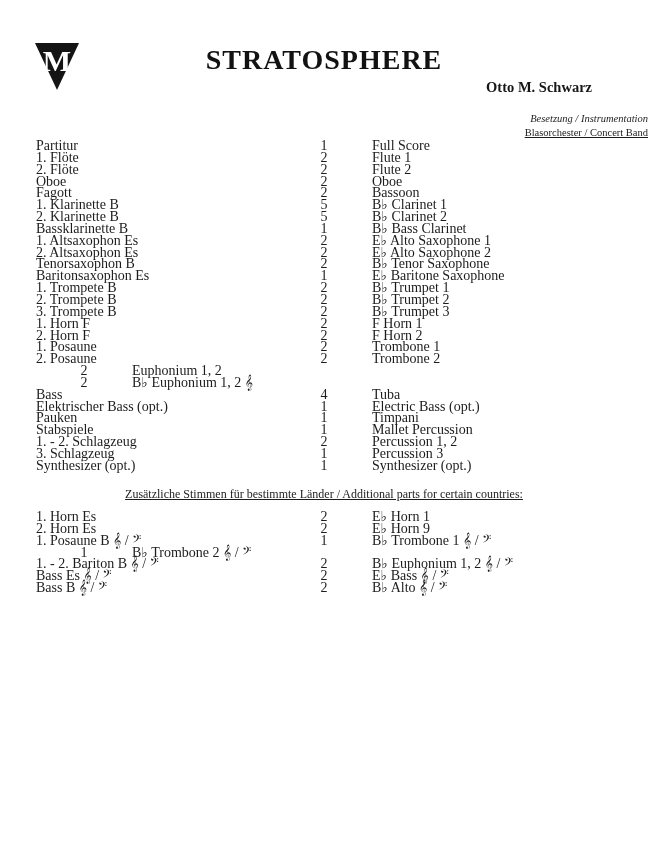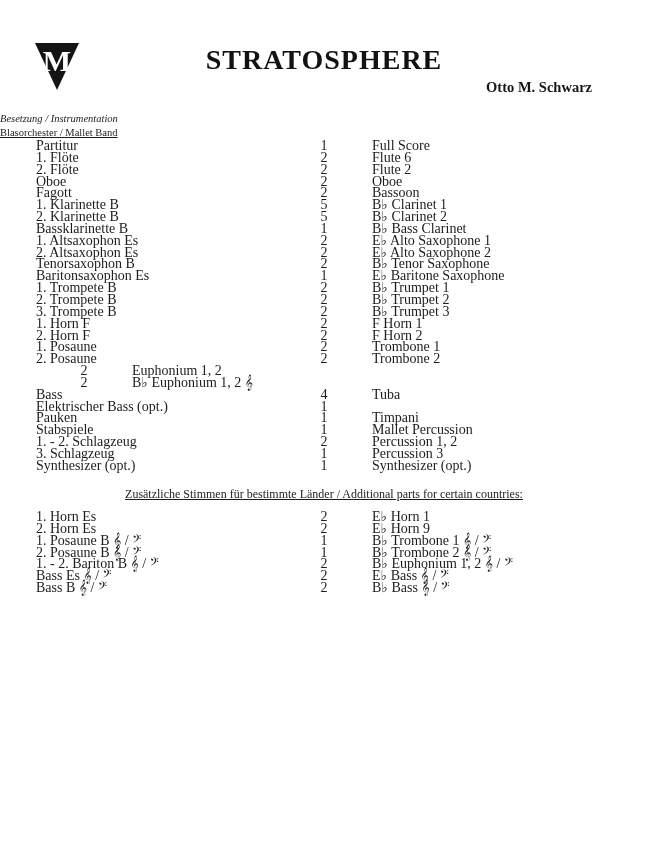--- a/index.html
+++ b/index.html
@@ -47,21 +47,21 @@
     font-weight: 700;
     color: #161616;
     margin-top: 24px;
   }
   
   .subhead {
     position: absolute;
     left: 0;
     right: 0;
     top: 112px;
-    text-align: left;
+    text-align: right;
     line-height: 13.5px;
     font-size: 10.5px;
   }
   .subhead .line1 { font-style: italic; }
   .subhead .line2 { text-decoration: underline; }
   
   .itable {
     position: absolute;
     left: 36px;
     right: 36px;
@@ -99,33 +99,33 @@
     <polygon points="0,5 44,5 22,52" fill="#141414"></polygon>
     <text x="22" y="33" text-anchor="middle" font-family="Liberation Serif, DejaVu Serif, serif" font-size="30" font-weight="bold" fill="#ffffff">M</text>
   </svg>
 
   <div class="title">STRATOSPHERE</div>
 
   <div class="composer">Otto M. Schwarz</div>
 
   <div class="subhead">
     <div class="line1">Besetzung / Instrumentation</div>
-    <div class="line2">Blasorchester / Mallet Band</div>
+    <div class="line2">Blasorchester / Concert Band</div>
   </div>
 
   <div class="itable" id="main-table">
       <div class="irow">
         <span class="cell-de clefs">Partitur</span>
         <span class="cell-num">1</span>
         <span class="cell-en clefs">Full Score</span>
       </div>
       <div class="irow">
         <span class="cell-de clefs">1. Flöte</span>
         <span class="cell-num">2</span>
-        <span class="cell-en clefs">Flute 6</span>
+        <span class="cell-en clefs">Flute 1</span>
       </div>
       <div class="irow">
         <span class="cell-de clefs">2. Flöte</span>
         <span class="cell-num">2</span>
         <span class="cell-en clefs">Flute 2</span>
       </div>
       <div class="irow">
         <span class="cell-de clefs">Oboe</span>
         <span class="cell-num">2</span>
         <span class="cell-en clefs">Oboe</span>
@@ -214,20 +214,21 @@
         <span class="cell-en clefs">B♭ Euphonium 1, 2 𝄞</span>
       </div>
       <div class="irow">
         <span class="cell-de clefs">Bass</span>
         <span class="cell-num">4</span>
         <span class="cell-en clefs">Tuba</span>
       </div>
       <div class="irow">
         <span class="cell-de clefs">Elektrischer Bass (opt.)</span>
         <span class="cell-num">1</span>
+        <span class="cell-en clefs">Electric Bass (opt.)</span>
       </div>
       <div class="irow">
         <span class="cell-de clefs">Pauken</span>
         <span class="cell-num">1</span>
         <span class="cell-en clefs">Timpani</span>
       </div>
       <div class="irow">
         <span class="cell-de clefs">Stabspiele</span>
         <span class="cell-num">1</span>
         <span class="cell-en clefs">Mallet Percussion</span>
@@ -261,34 +262,33 @@
         <span class="cell-de clefs">2. Horn Es</span>
         <span class="cell-num">2</span>
         <span class="cell-en clefs">E♭ Horn 9</span>
       </div>
       <div class="irow">
         <span class="cell-de clefs">1. Posaune B 𝄞 / 𝄢</span>
         <span class="cell-num">1</span>
         <span class="cell-en clefs">B♭ Trombone 1 𝄞 / 𝄢</span>
       </div>
       <div class="irow">
-        <span class="cell-de clefs">2. Posaune B 𝄞 / 𝄢</span>
         <span class="cell-num">1</span>
         <span class="cell-en clefs">B♭ Trombone 2 𝄞 / 𝄢</span>
       </div>
       <div class="irow">
         <span class="cell-de clefs">1. - 2. Bariton B 𝄞 / 𝄢</span>
         <span class="cell-num">2</span>
         <span class="cell-en clefs">B♭ Euphonium 1, 2 𝄞 / 𝄢</span>
       </div>
       <div class="irow">
         <span class="cell-de clefs">Bass Es 𝄞 / 𝄢</span>
         <span class="cell-num">2</span>
         <span class="cell-en clefs">E♭ Bass 𝄞 / 𝄢</span>
       </div>
       <div class="irow">
         <span class="cell-de clefs">Bass B 𝄞 / 𝄢</span>
         <span class="cell-num">2</span>
-        <span class="cell-en clefs">B♭ Bass 𝄞 / 𝄢</span>
+        <span class="cell-en clefs">B♭ Alto 𝄞 / 𝄢</span>
       </div>
     </div>
 
 </div>
 
 </body></html>

